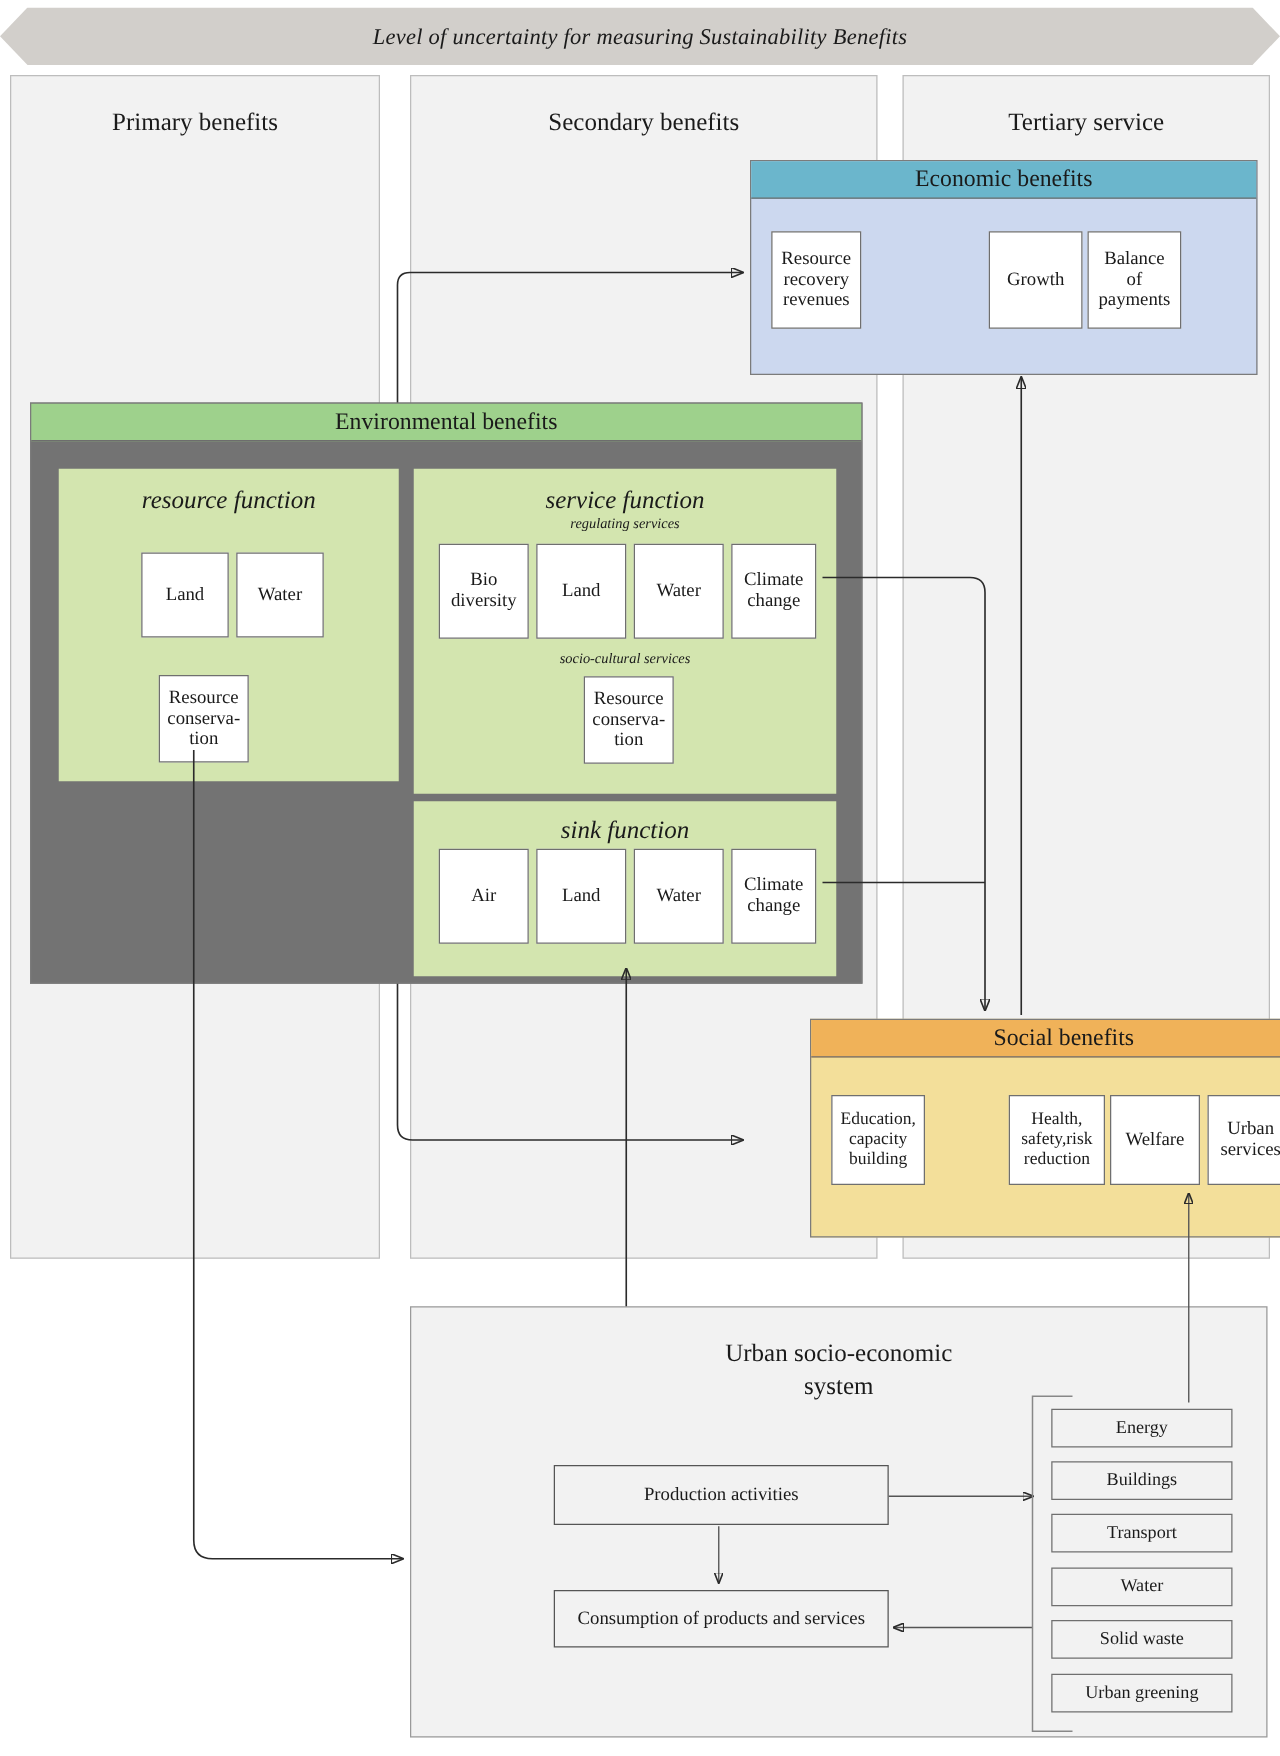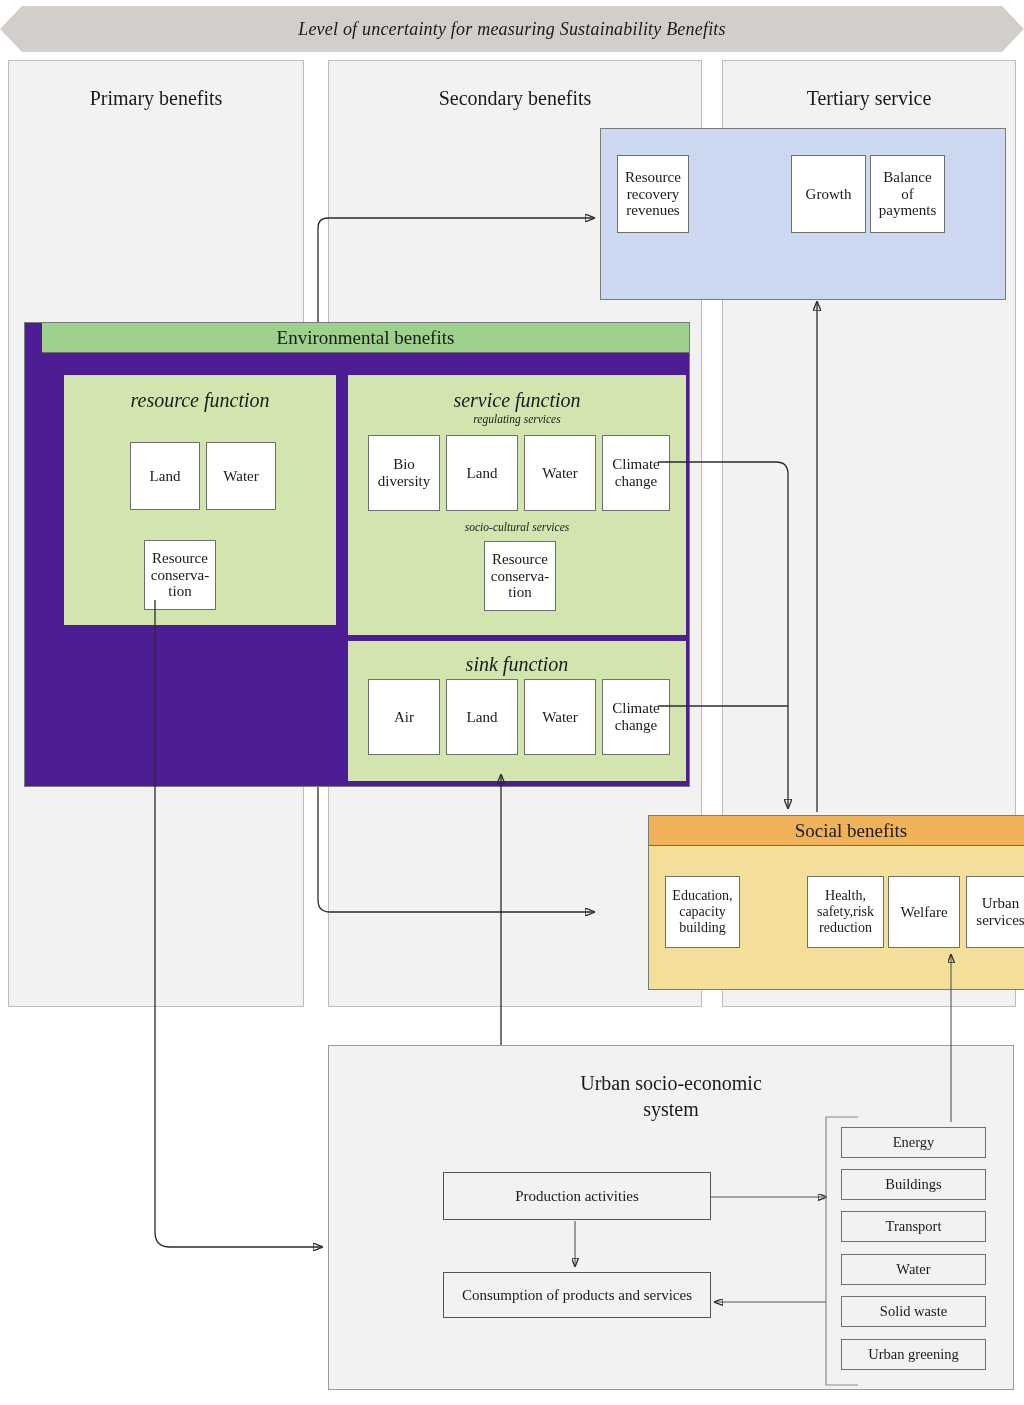--- a/index.html
+++ b/index.html
@@ -59,38 +59,39 @@
     <div class="col-title">Primary benefits</div>
   </div>
   <div class="col" style="left:328px;top:60px;width:372px;height:945px;">
     <div class="col-title">Secondary benefits</div>
   </div>
   <div class="col" style="left:722px;top:60px;width:292px;height:945px;">
     <div class="col-title">Tertiary service</div>
   </div>
 
   <div class="group" style="left:600px;top:128px;width:406px;height:172px;background:#ccd8ef;">
+    <div class="group-head" style="background:#6bb6cc;">Economic benefits</div>
     <div class="group-body" style="height:141px;">
       <div class="leaf" style="left:16px;top:26px;width:72px;height:78px;flex-direction:column;">
         <span>Resource</span>
         <span>recovery</span>
         <span>revenues</span>
       </div>
       <div class="leaf" style="left:269px;top:26px;width:75px;height:78px;flex-direction:column;">
         <span>Balance</span>
         <span>of</span>
         <span>payments</span>
       </div>
       <div class="leaf" style="left:190px;top:26px;width:75px;height:78px;">
         <span>Growth</span>
       </div>
     </div>
   </div>
 
-  <div class="group" style="left:24px;top:322px;width:666px;height:465px;background:#4c1d95;padding-left:17px;">
+  <div class="group" style="left:24px;top:322px;width:666px;height:465px;background:#737373;">
     <div class="group-head" style="background:#9ed18c;">Environmental benefits</div>
     <div class="group-body" style="height:434px;">
 
       <div class="panel" style="left:22px;top:22px;width:272px;height:250px;background:#d3e5af;">
         <div class="panel-title" style="top:14px;">resource function</div>
         <div class="leaf" style="left:66px;top:67px;width:70px;height:68px;">
           <span>Land</span>
         </div>
         <div class="leaf" style="left:142px;top:67px;width:70px;height:68px;">
           <span>Water</span>

